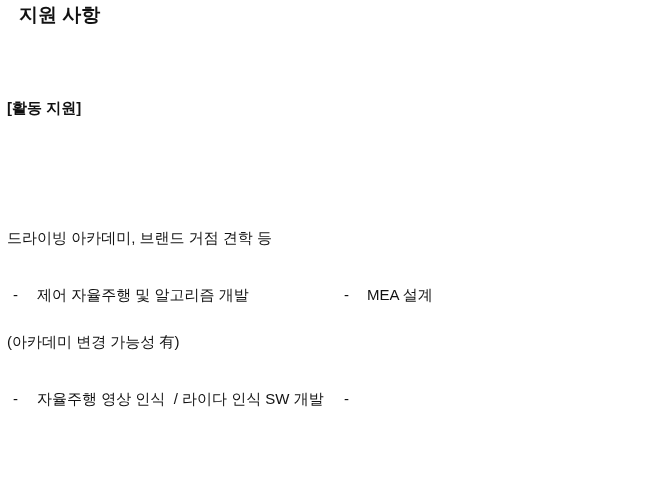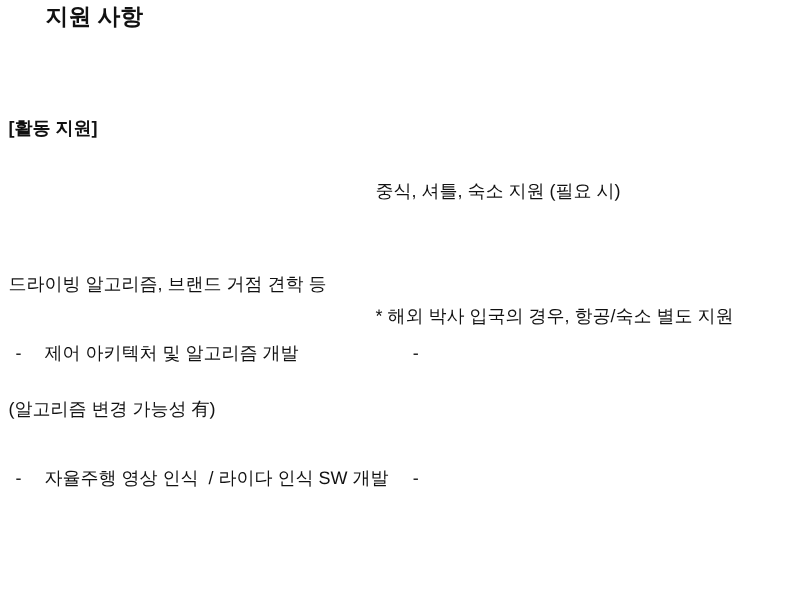--- a/index.html
+++ b/index.html
@@ -18,21 +18,21 @@
     background: #ffffff;
   }
   .title {
     position: absolute;
     left: 19px;
     font-size: 19px;
     font-weight: bold;
     line-height: 26px;
     white-space: pre;
   }
-  .t1 { top: 2px; margin-left: 19px; }
+  .t1 { top: 2px; }
   .t2 { top: 133px; }
   .block {
     position: absolute;
     font-size: 15px;
     line-height: 26px;
     white-space: pre;
   }
   .bracket { font-weight: bold; }
   .support-left  { left: 7px;   top: 43px; }
   .support-right { left: 313px; top: 43px; }
@@ -52,40 +52,35 @@
 </head>
 <body>
 
 <div class="page">
 
   <div class="title t1">지원 사항</div>
 
   <div class="block support-left">
     <div class="bracket">[활동 지원]</div>
     <div>
-      <div class="line">드라이빙 알고리즘, 브랜드 거점 견학 등</div>
+      <div class="line">드라이빙 아카데미, 브랜드 거점 견학 등</div>
     
-      <div class="line">(알고리즘 변경 가능성 有)</div>
+      <div class="line">(아카데미 변경 가능성 有)</div>
     </div>
   </div>
 
   <div class="block support-right">
-    <div>
-      <div class="line">중식, 셔틀, 숙소 지원 (필요 시)</div>
-    
-      <div class="line">* 해외 박사 입국의 경우, 항공/숙소 별도 지원</div>
-    </div>
   </div>
 
 
   <div class="block jobs-left">
     <div>
       <div class="li">
         <span class="dash">-</span>
-        <span class="txt">제어 아키텍처 및 알고리즘 개발</span>
+        <span class="txt">제어 자율주행 및 알고리즘 개발</span>
       </div>
     
       <div class="li">
         <span class="dash">-</span>
         <span class="txt">자율주행 영상 인식  / 라이다 인식 SW 개발</span>
       </div>
     
       
     
       
@@ -103,20 +98,21 @@
       
     
       
     </div>
   </div>
 
   <div class="block jobs-right">
     <div>
       <div class="li">
         <span class="dash">-</span>
+        <span class="txt">MEA 설계</span>
       </div>
     
       <div class="li">
         <span class="dash">-</span>
       </div>
     
       
     
       
     

